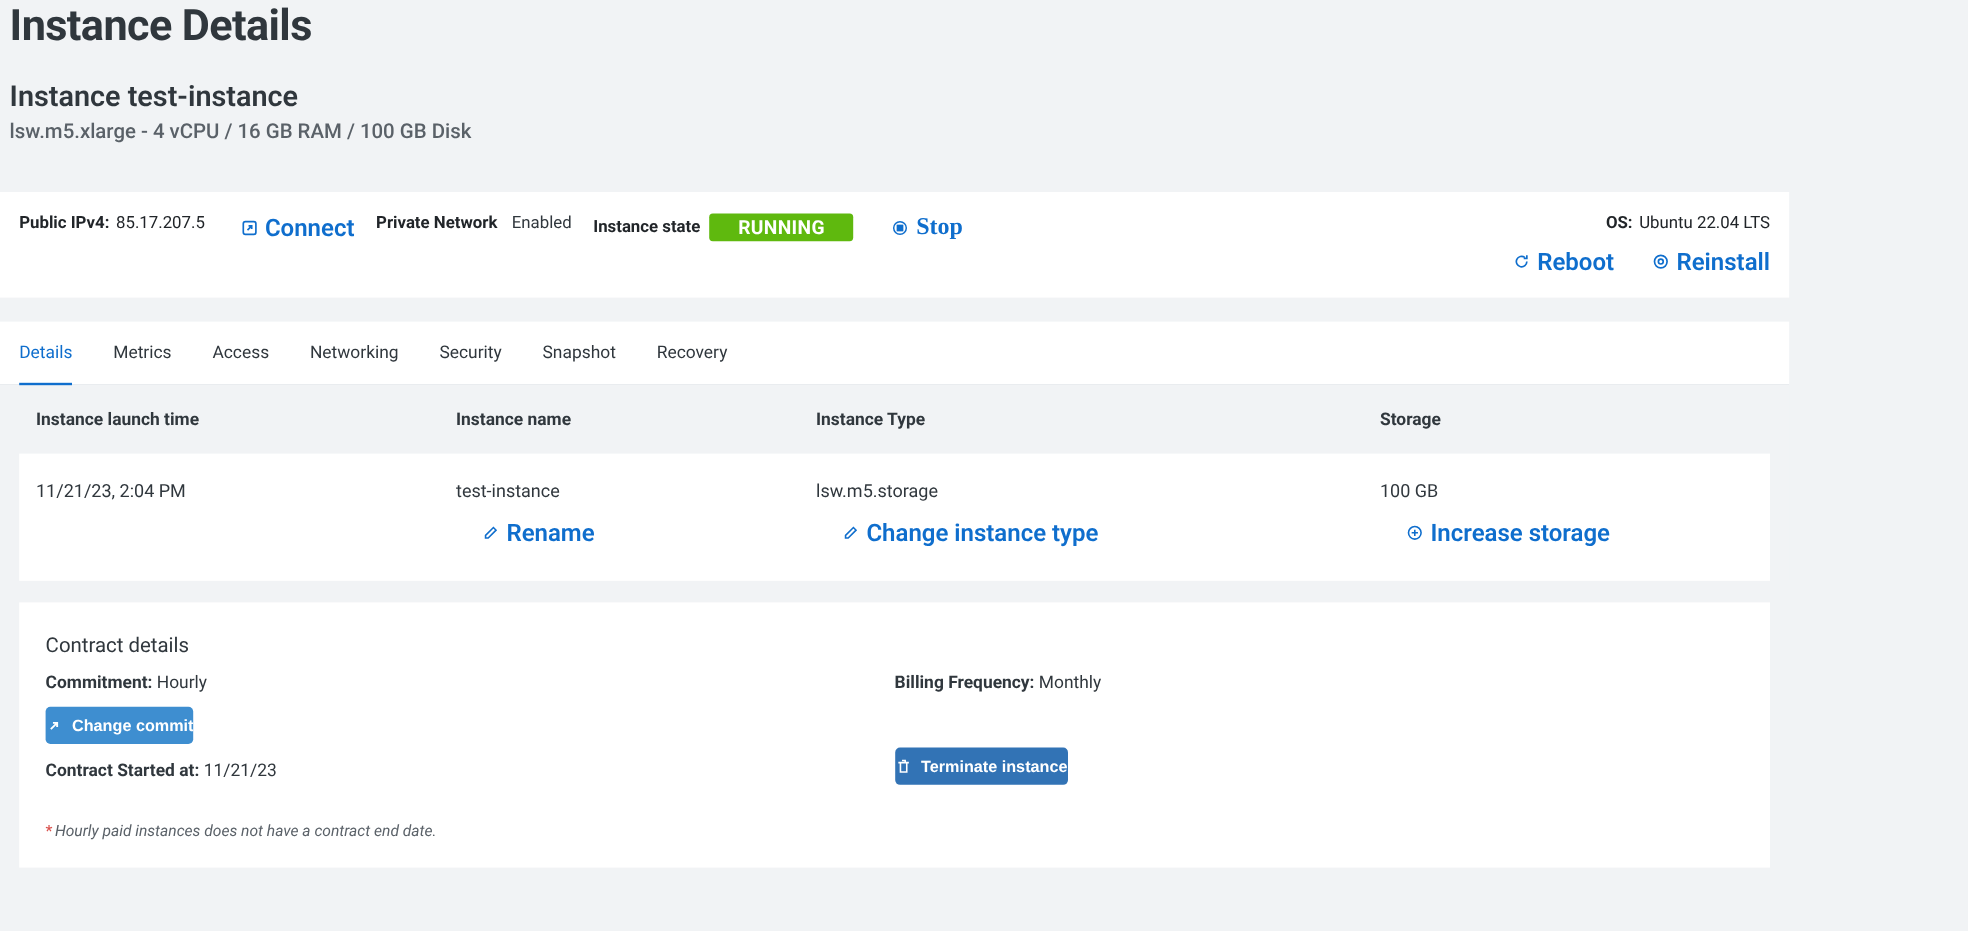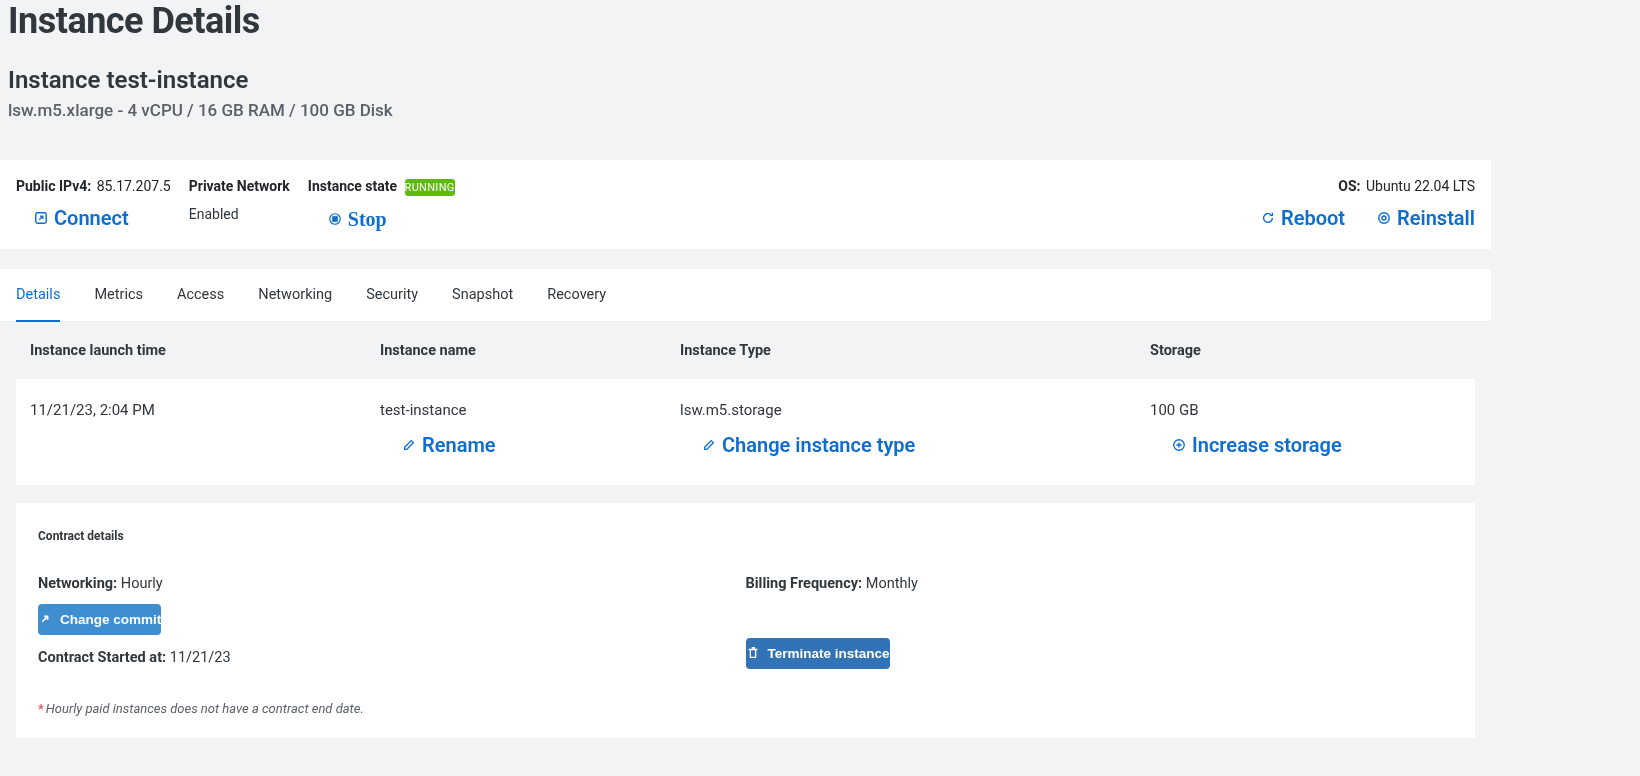--- a/index.html
+++ b/index.html
@@ -16,32 +16,32 @@
     .instance-name { font-size: 24px; font-weight: 600; color: #30373d; margin-top: 24px; }
     .instance-spec { font-size: 17px; color: #5a6168; margin-top: 6px; font-weight: 500; }
 
     .status-bar {
       background: #fff;
       padding: 18px 16px 18px 16px;
       display: flex;
       align-items: flex-start;
       gap: 18px;
     }
-    .status-section { display: flex; flex-direction: column; gap: 12px; }
+    .status-section { display: flex; gap: 12px; }
     .status-line { font-size: 14px; color: #30373d; }
     .status-line strong { font-weight: 700; color: #212529; }
     .status-value { color: #212529; font-weight: 400; margin-left: 2px; }
 
     .badge-running {
       display: inline-block;
       background: #5fb90e;
       color: #fff;
-      font-size: 11px;
-      font-weight: 400;
-      padding: 2px 0;
+      font-size: 16px;
+      font-weight: 700;
+      padding: 2px 24px;
       border-radius: 3px;
       letter-spacing: 0.3px;
       vertical-align: middle;
       margin-left: 4px;
     }
     .link-action {
       color: #0f6ecd;
       font-weight: 600;
       font-size: 20px;
       cursor: pointer;
@@ -84,21 +84,21 @@
     .col-head { font-weight: 700; font-size: 14.5px; color: #30373d; }
     .details-row { background: #fff; margin: 0 16px; padding-top: 22px; padding-bottom: 28px; padding-left: 14px; }
     .cell-val { color: #30373d; font-size: 15px; }
     .cell-action { margin-top: 14px; display: flex; gap: 6px; padding-left: 22px; }
 
     .contract-card {
       background: #fff;
       margin: 18px 16px 0 16px;
       padding: 26px 22px 22px 22px;
     }
-    .contract-title { font-size: 12px; font-weight: 700; color: #30373d; margin-bottom: 32px; }
+    .contract-title { font-size: 17px; font-weight: 400; color: #30373d; margin-bottom: 12px; }
     .contract-grid { display: grid; grid-template-columns: 1fr 1fr; row-gap: 14px; align-items: start; }
     .contract-line { font-size: 14.5px; color: #30373d; }
     .contract-line strong { font-weight: 700; }
 
     .btn-blue {
       background: #3e8ed0;
       color: #fff;
       font-weight: 600;
       padding: 8px 0;
       border-radius: 4px;
@@ -262,21 +262,21 @@
       </div>
     </div>
   </div>
 
   <div class="contract-card">
     <h3 class="contract-title">Contract details</h3>
 
     <div class="contract-grid">
       <div>
         <div class="contract-line">
-          <strong>Networking:</strong>
+          <strong>Commitment:</strong>
           <span>Hourly</span>
         </div>
         <div style="margin-top:12px;">
           <button class="btn-blue">
             <svg viewBox="0 0 16 16" fill="none" stroke="#fff" stroke-width="1.8">
                 <path d="M5 11 L11 5 M7 5 H11 V9"></path>
               </svg>
             <span>Change commit</span>
           </button>
         </div>

